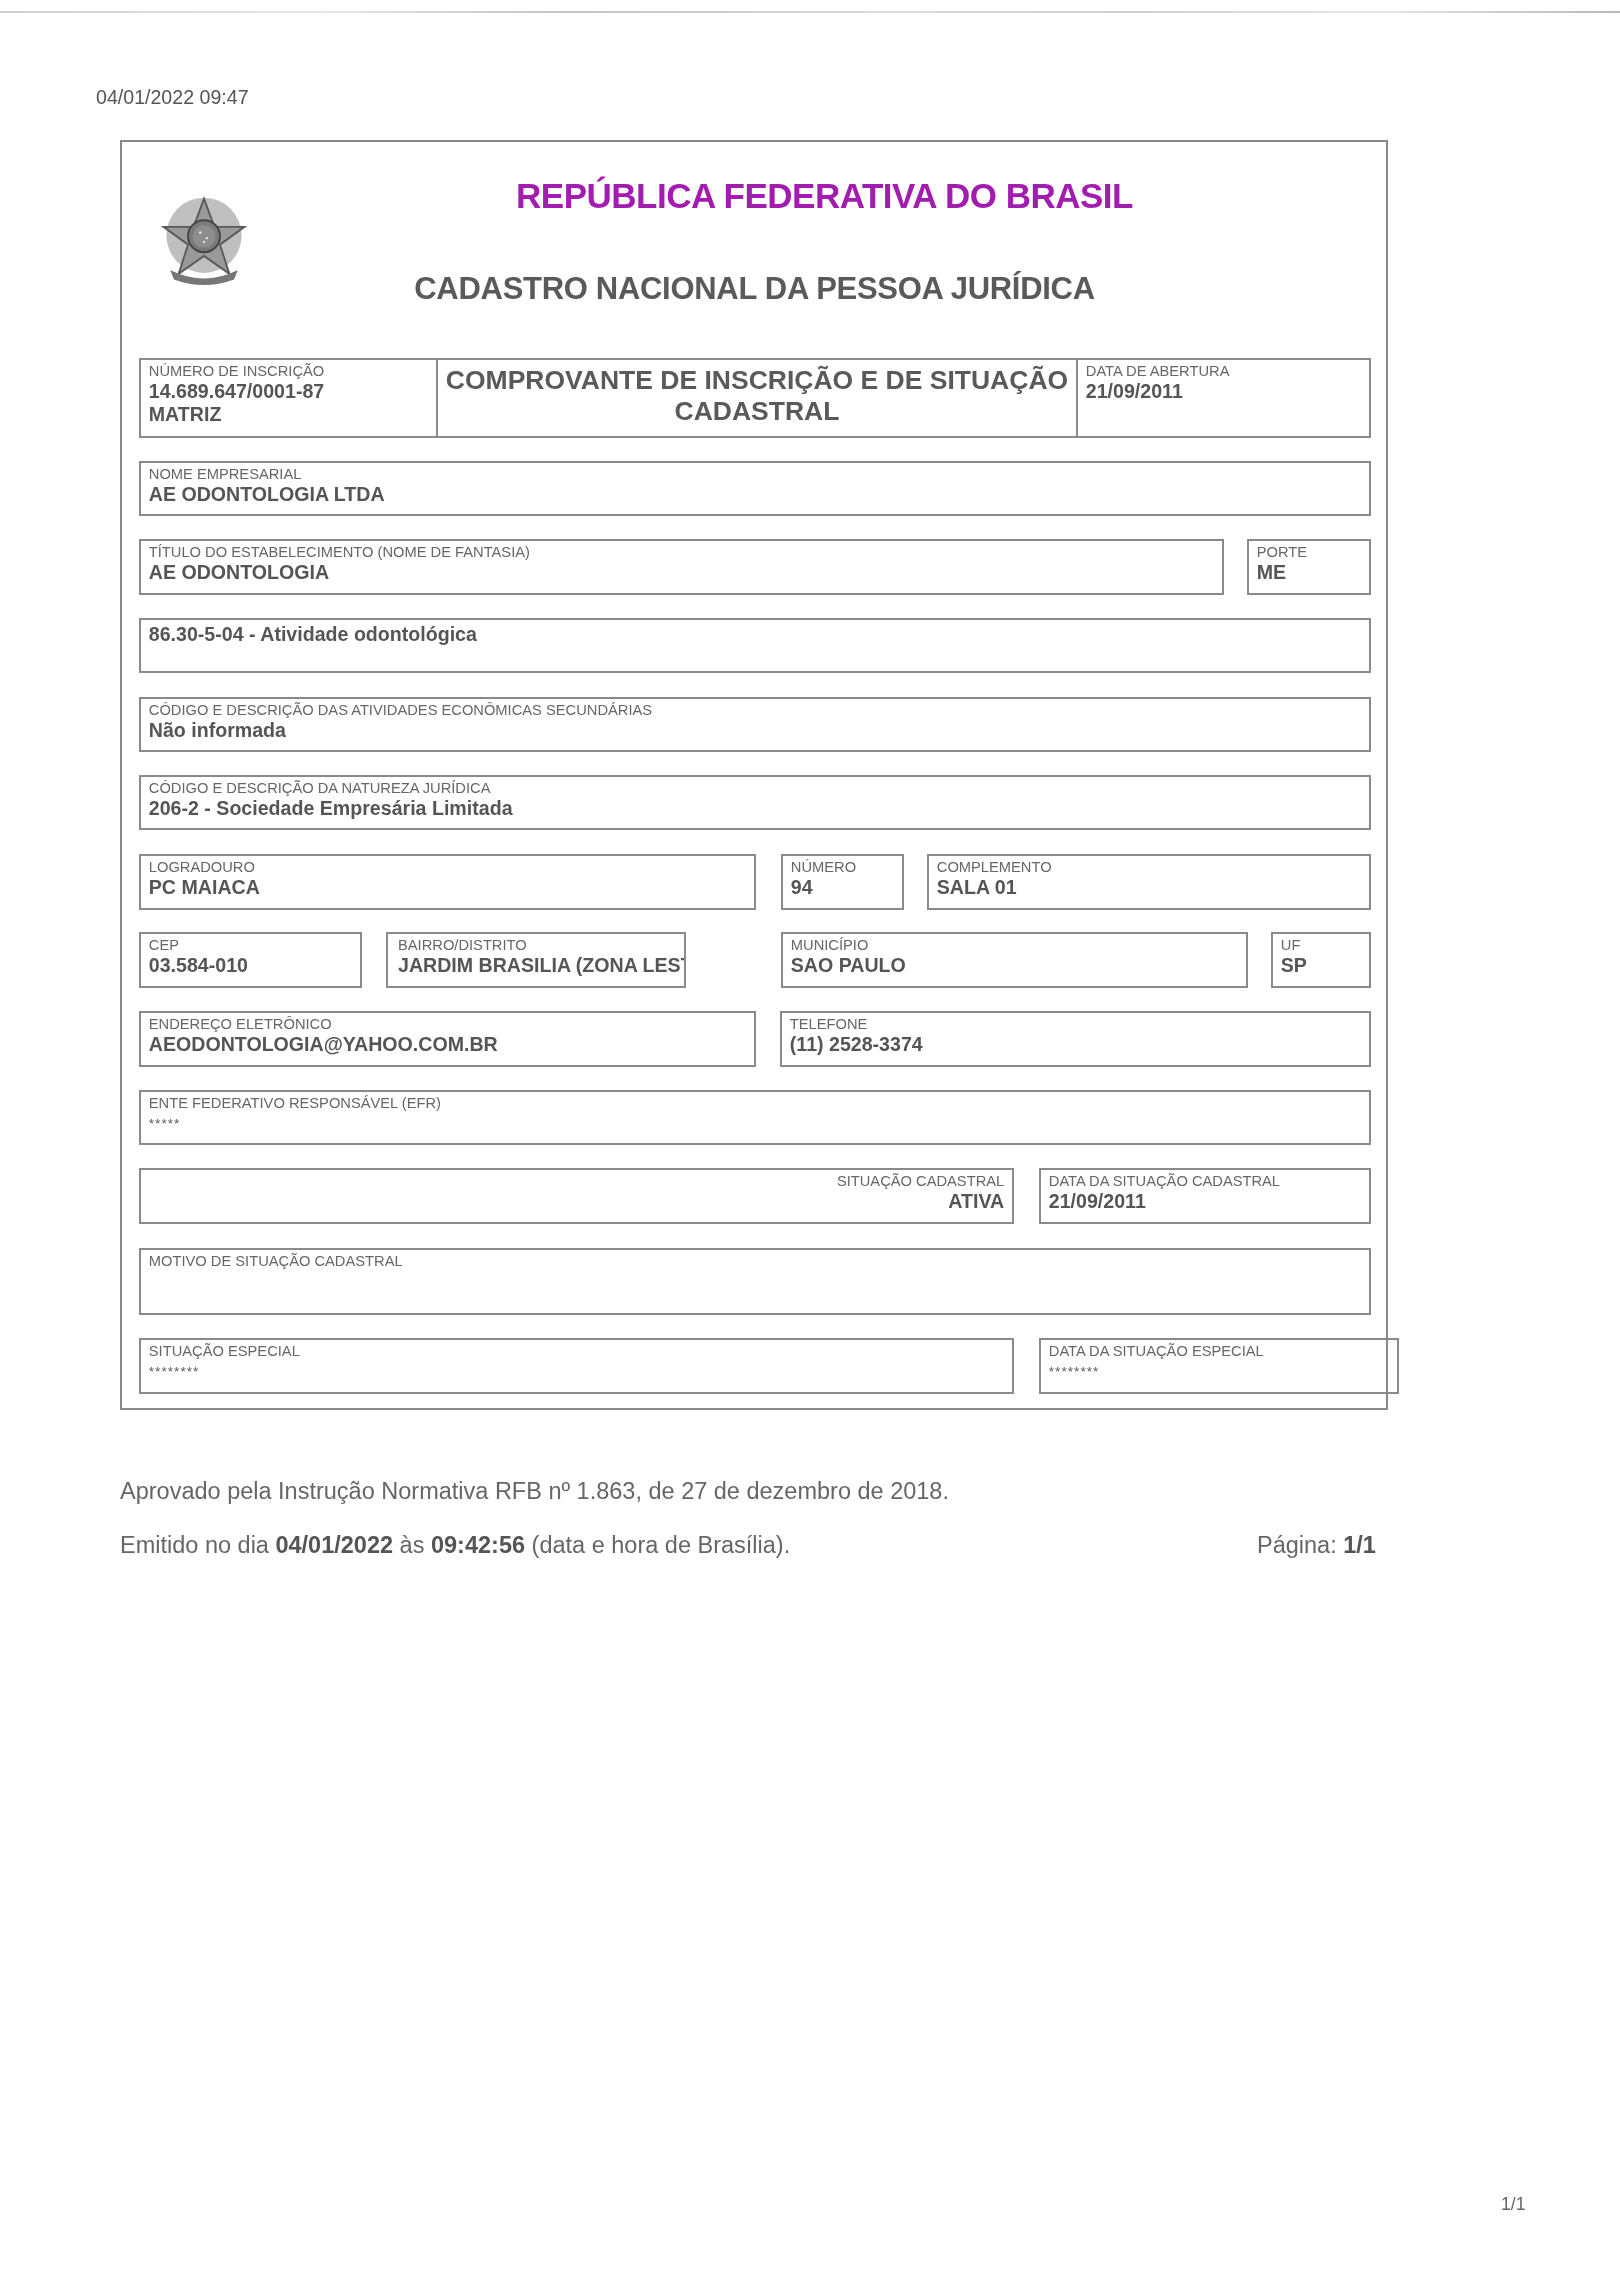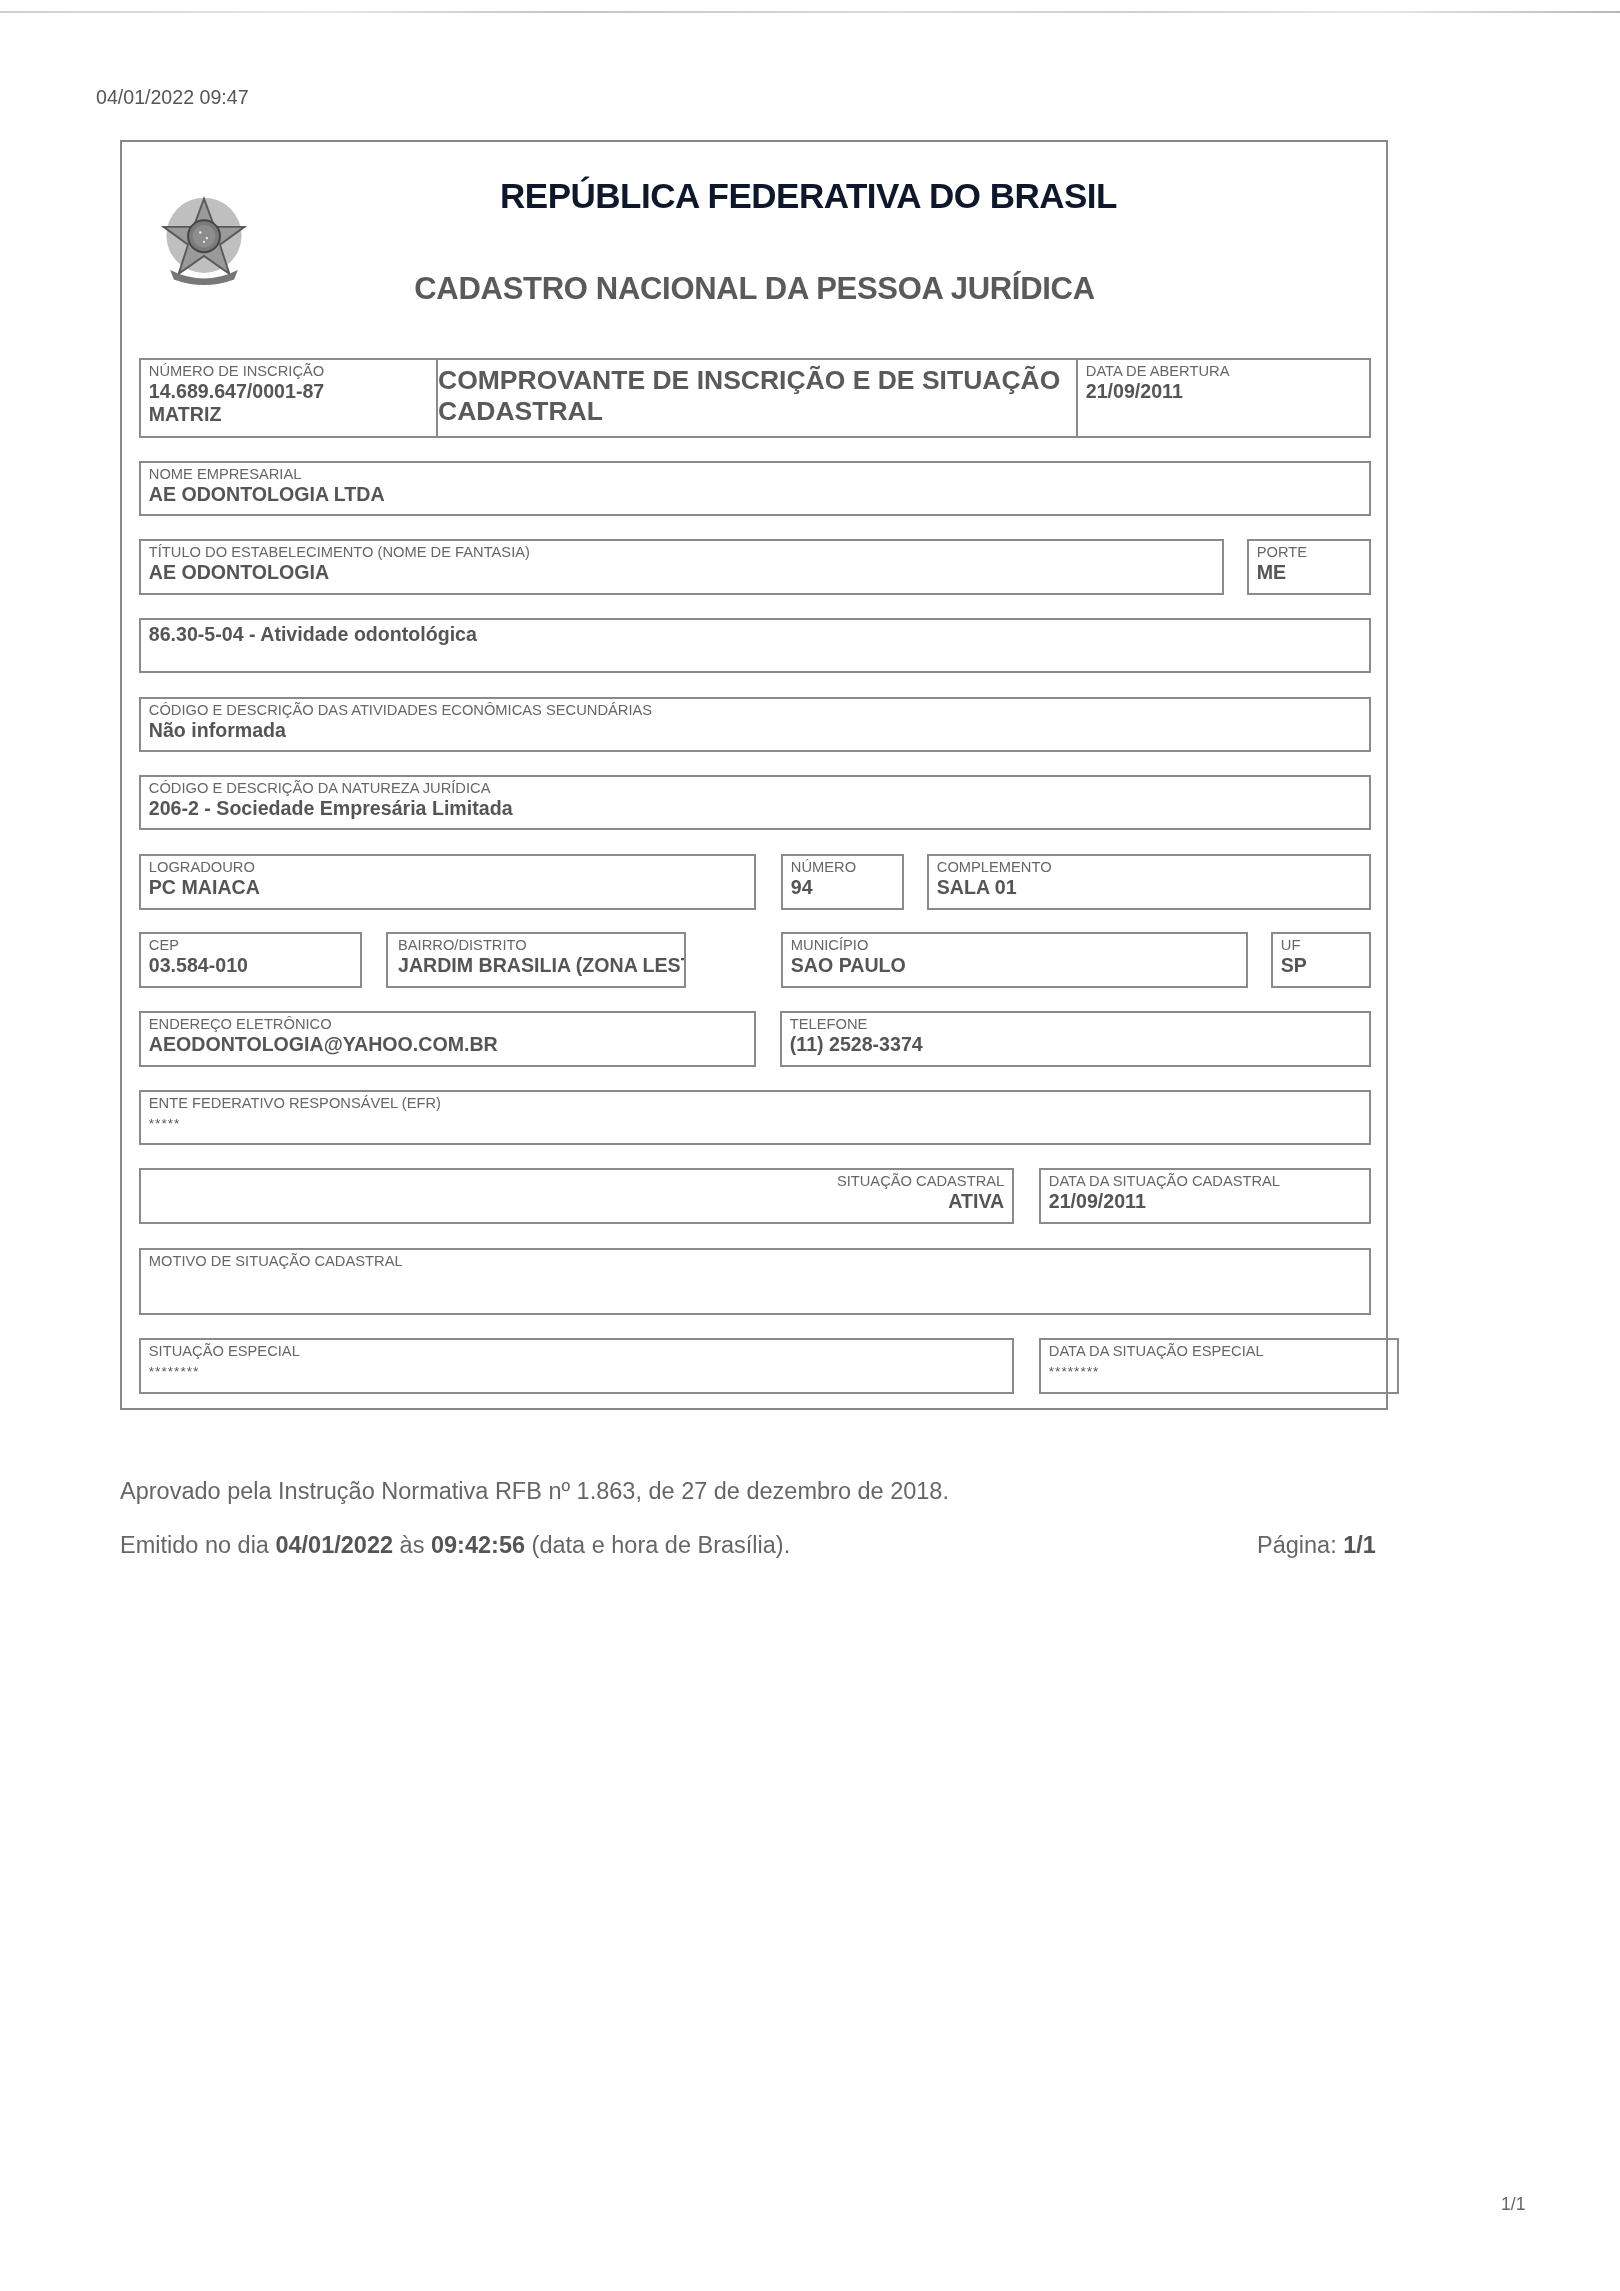--- a/index.html
+++ b/index.html
@@ -13,36 +13,36 @@
     opacity: .7;
   }
   .print-stamp { position: absolute; left: 96px; top: 86px; font-size: 19.6px; color: #555; }
   .frame {
     position: absolute; left: 120px; top: 140px; width: 1268px; height: 1270px;
     border: 2px solid #888; border-top-width: 2.9px; border-bottom-width: 2.9px;
     box-sizing: border-box;
   }
   .coat { position: absolute; left: 157px; top: 193px; width: 94px; height: 94px; }
   .title1 {
-    position: absolute; left: 294px; width: 1029px; top: 176px; text-align: center;
-    font-weight: bold; font-size: 35px; color: #0f172a; letter-spacing: -0.5px;
+    position: absolute; left: 310px; width: 1029px; top: 176px; text-align: center;
+    font-weight: bold; font-size: 35px; color: #a21caf; letter-spacing: -0.5px;
   }
   .title2 {
     position: absolute; left: 245px; width: 1019px; top: 271px; text-align: center;
     font-weight: bold; font-size: 31px; color: #5a5a5a; letter-spacing: -0.3px;
   }
   .box {
     position: absolute; border: 2px solid #8a8a8a; box-sizing: border-box;
     padding: 2.9px 7.8px 0 7.8px; overflow: hidden;
   }
   .lbl { display: block; font-size: 14.7px; color: #666; line-height: 16.7px; white-space: nowrap; }
   .val { display: block; font-size: 19.6px; font-weight: bold; color: #555; line-height: 23.5px; white-space: nowrap; }
   .val.small { font-size: 13.7px; font-weight: normal; letter-spacing: 1px; }
   .comprovante {
-    position: absolute; font-weight: bold; font-size: 26.5px;
+    position: absolute; text-align: center; font-weight: bold; font-size: 26.5px;
     color: #5a5a5a; line-height: 31px;
   }
   .footer1 { position: absolute; left: 120px; top: 1478px; font-size: 23.5px; color: #666; }
   .footer2 { position: absolute; left: 120px; top: 1532px; font-size: 23.5px; color: #666; }
   .footer2 b { color: #555; }
   .pagina { position: absolute; left: 1257px; top: 1532px; font-size: 23.5px; color: #666; }
   .pagina b { color: #555; }
   .pagenum { position: absolute; left: 1501px; top: 2194px; font-size: 17.6px; color: #666; }
 </style>
 </head>

